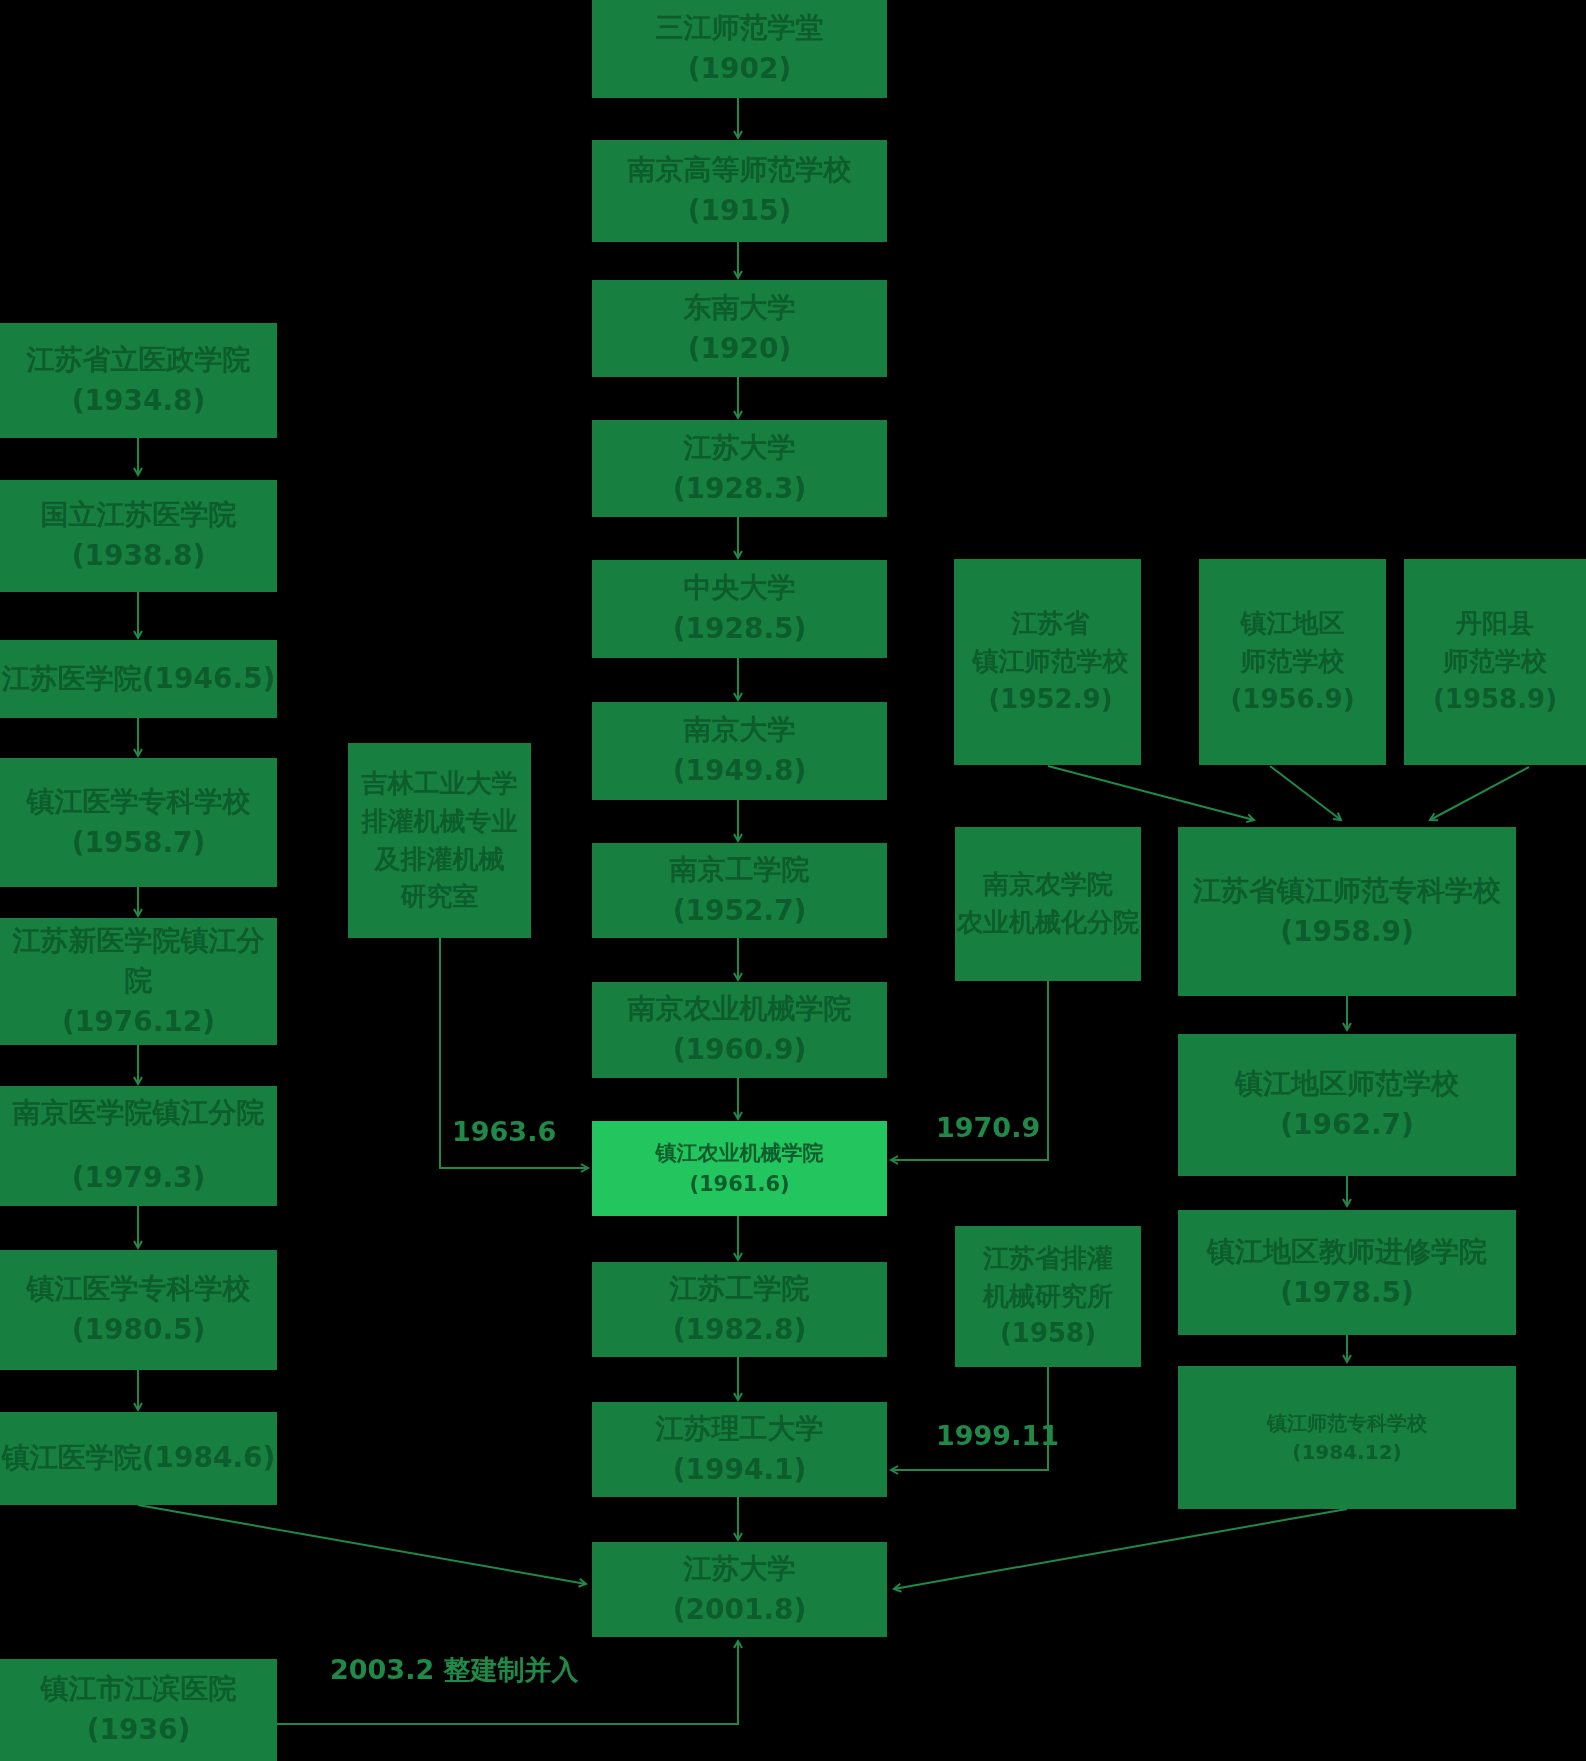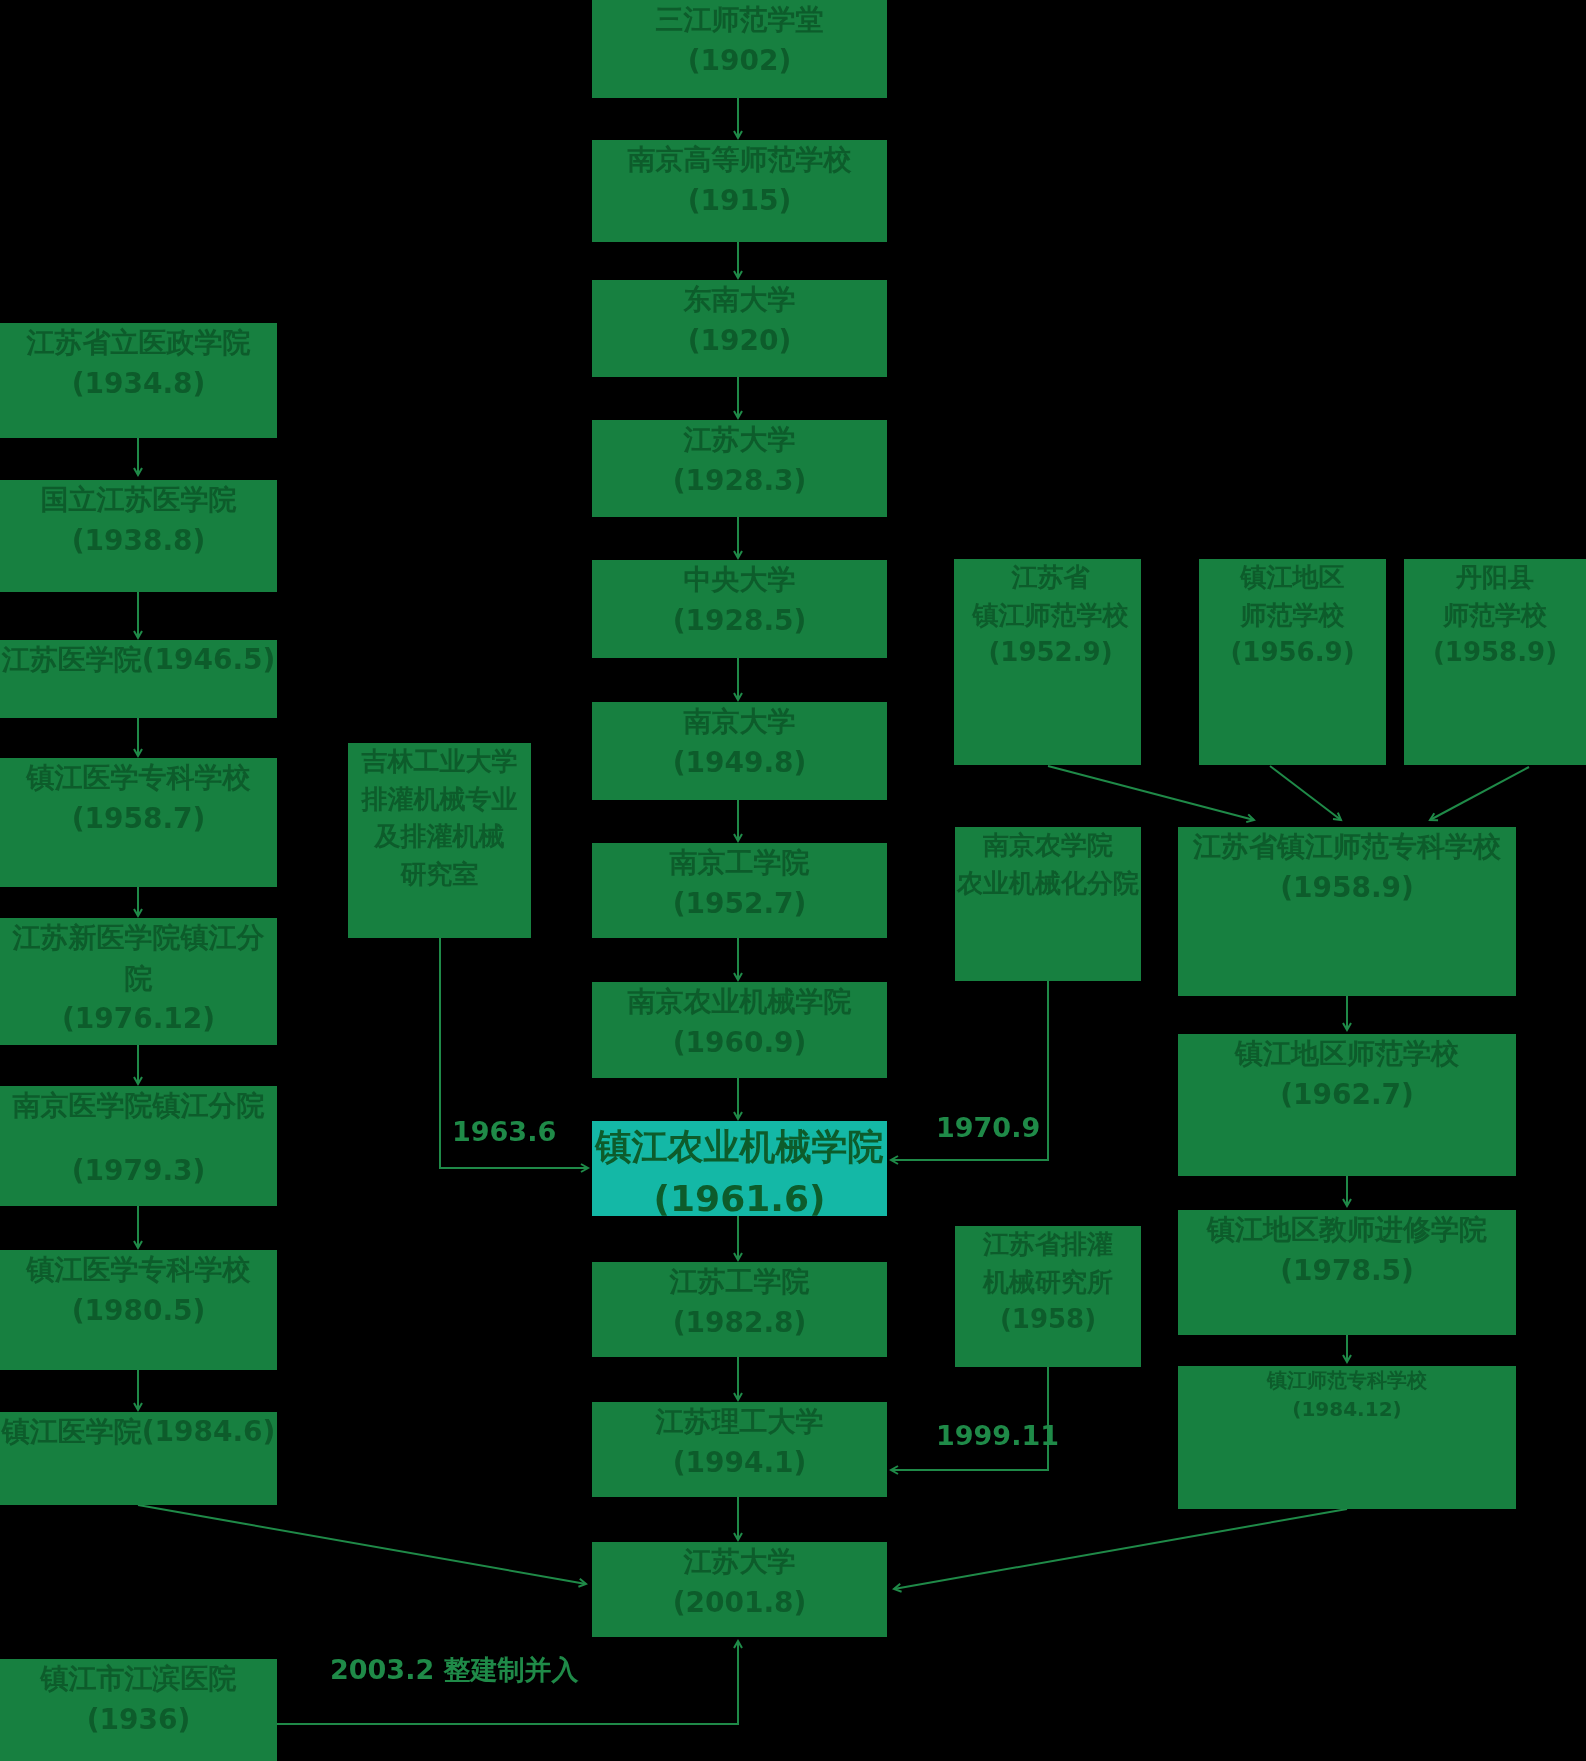--- a/index.html
+++ b/index.html
@@ -1,19 +1,19 @@
 <!DOCTYPE html>
 <html><head>
 <meta charset="utf-8">
 <style>
   html,body{margin:0;padding:0;background:#000;}
   #canvas{position:relative;width:1586px;height:1761px;background:#000;overflow:hidden;
           font-family:"DejaVu Sans","Liberation Sans",sans-serif;}
   #wires{position:absolute;left:0;top:0;width:1586px;height:1761px;}
-  .node{position:absolute;display:flex;flex-direction:column;align-items:center;
+  .node{position:absolute;display:flex;flex-direction:column;align-items:center;justify-content:center;
         text-align:center;font-weight:600;box-sizing:border-box;line-height:1.45;}
   .edge-label{position:absolute;font-weight:600;white-space:nowrap;}
 </style>
 </head>
 <body>
 
 <div id="canvas" style="background: rgb(0, 0, 0);">
   <svg id="wires" viewBox="0 0 1586 1761">
     <defs>
       <marker id="arrowV" markerWidth="14" markerHeight="14" refX="8" refY="5" orient="auto" markerUnits="userSpaceOnUse">
@@ -79,21 +79,21 @@
       <div>(1949.8)</div>
     </div>
     <div class="node" style="left: 592px; top: 843px; width: 295px; height: 95px; background: rgb(23, 128, 64); color: rgb(13, 92, 43); font-size: 28px;">
       <div>南京工学院</div>
       <div>(1952.7)</div>
     </div>
     <div class="node" style="left: 592px; top: 982px; width: 295px; height: 96px; background: rgb(23, 128, 64); color: rgb(13, 92, 43); font-size: 28px;">
       <div>南京农业机械学院</div>
       <div>(1960.9)</div>
     </div>
-    <div class="node" style="left: 592px; top: 1121px; width: 295px; height: 95px; background: #14b8a6; color: rgb(13, 92, 43); font-size: 36px;">
+    <div class="node" style="left: 592px; top: 1121px; width: 295px; height: 95px; background: #22c55e; color: rgb(13, 92, 43); font-size: 21px;">
       <div>镇江农业机械学院</div>
       <div>(1961.6)</div>
     </div>
     <div class="node" style="left: 592px; top: 1262px; width: 295px; height: 95px; background: rgb(23, 128, 64); color: rgb(13, 92, 43); font-size: 28px;">
       <div>江苏工学院</div>
       <div>(1982.8)</div>
     </div>
     <div class="node" style="left: 592px; top: 1402px; width: 295px; height: 95px; background: rgb(23, 128, 64); color: rgb(13, 92, 43); font-size: 28px;">
       <div>江苏理工大学</div>
       <div>(1994.1)</div>

